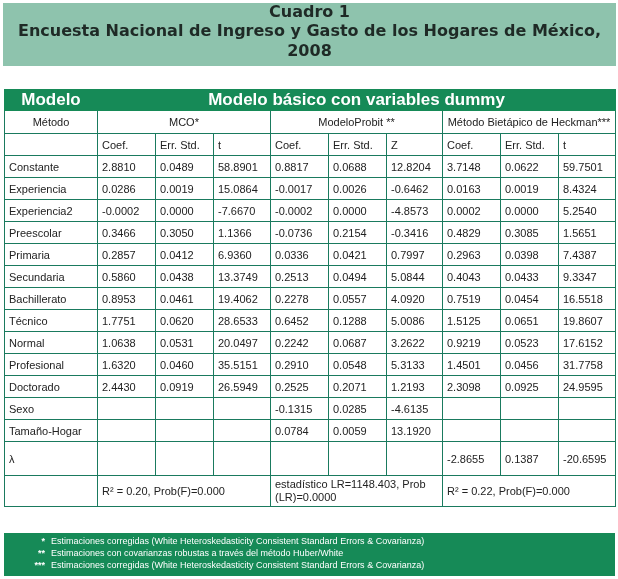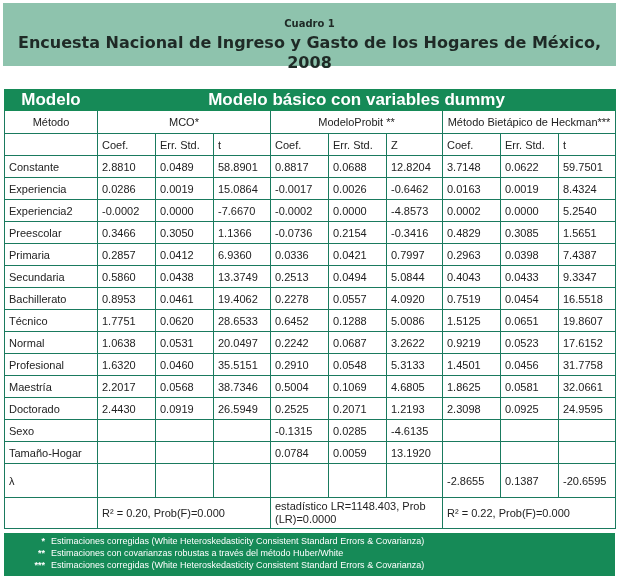--- a/index.html
+++ b/index.html
@@ -2,21 +2,21 @@
 <html><head>
 <meta charset="utf-8">
 <style>
   html, body { margin: 0; padding: 0; background: #ffffff; }
   body { width: 618px; height: 579px; position: relative; overflow: hidden; font-family: "Liberation Sans", sans-serif; }
   .title-box {
     position: absolute; left: 3px; top: 3px; width: 613px; height: 63px;
     background: #8ec3ad; text-align: center; color: #1f2a26;
     font-family: "DejaVu Sans", sans-serif; font-weight: bold;
   }
-  .title-box .l1 { font-size: 10px; margin-top: 12px; line-height: 18px; }
+  .title-box .l1 { font-size: 16px; line-height: 18px; }
   .title-box .l2 { font-size: 16px; line-height: 20px; }
   table.main {
     position: absolute; left: 4px; top: 89px; width: 611px;
     border-collapse: collapse; table-layout: fixed; font-size: 11px; color: #222;
   }
   table.main td {
     border: 1px solid #1a7a5e; padding: 0 4px; height: 21px; overflow: hidden;
     white-space: nowrap; vertical-align: middle;
   }
   table.main tr.hdr-green td {
@@ -192,32 +192,20 @@
         <td>0.0460</td>
         <td>35.5151</td>
         <td>0.2910</td>
         <td>0.0548</td>
         <td>5.3133</td>
         <td>1.4501</td>
         <td>0.0456</td>
         <td>31.7758</td>
       </tr>
       <tr>
-        <td>Maestría</td>
-        <td>2.2017</td>
-        <td>0.0568</td>
-        <td>38.7346</td>
-        <td>0.5004</td>
-        <td>0.1069</td>
-        <td>4.6805</td>
-        <td>1.8625</td>
-        <td>0.0581</td>
-        <td>32.0661</td>
-      </tr>
-      <tr>
         <td>Doctorado</td>
         <td>2.4430</td>
         <td>0.0919</td>
         <td>26.5949</td>
         <td>0.2525</td>
         <td>0.2071</td>
         <td>1.2193</td>
         <td>2.3098</td>
         <td>0.0925</td>
         <td>24.9595</td>

